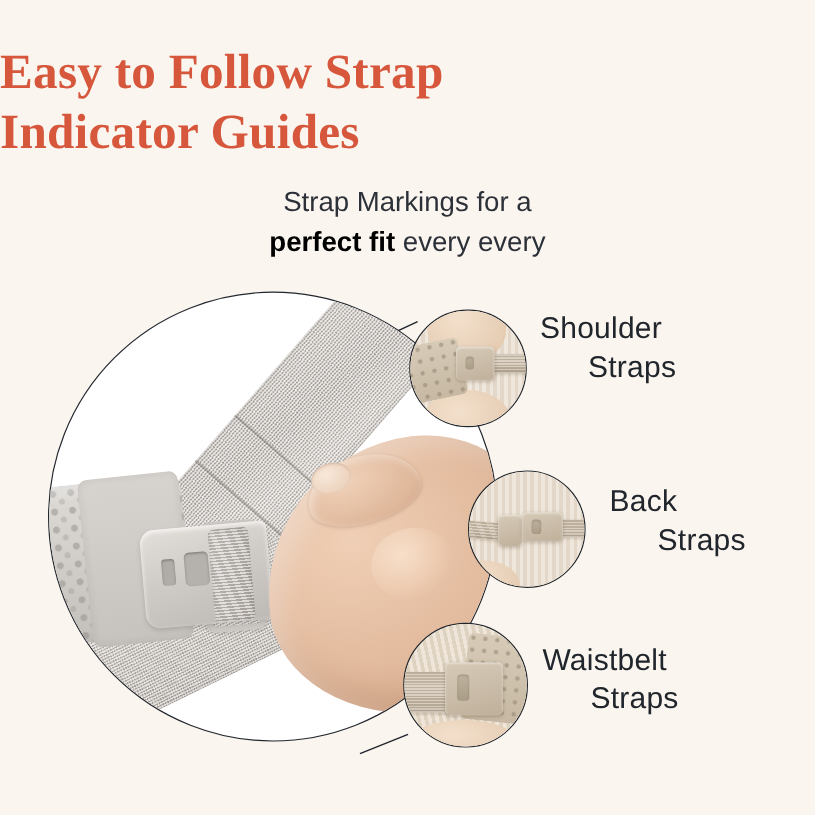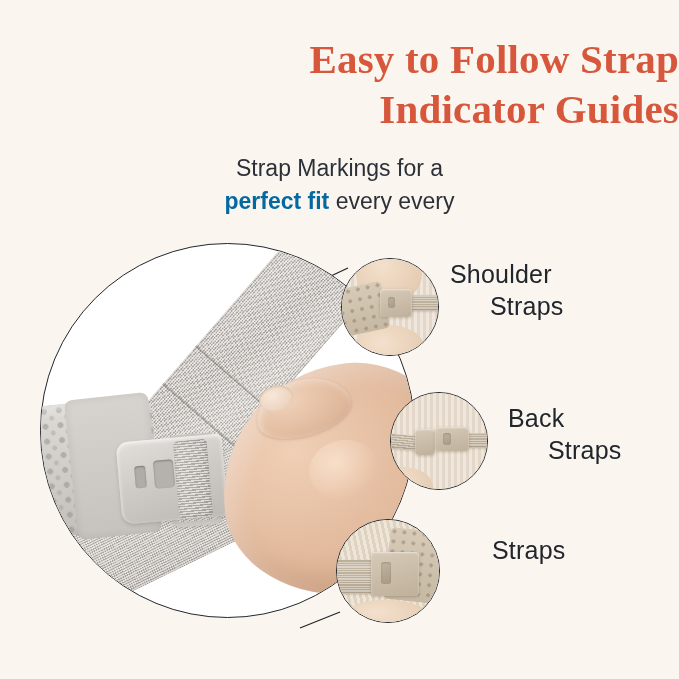--- a/index.html
+++ b/index.html
@@ -8,38 +8,38 @@
     background:#faf5ee;
     font-family:"Liberation Sans", sans-serif;
     position:relative;
     overflow:hidden;
   }
   #stage { position:absolute; inset:0; }
 
   
   .headline {
     position:absolute; left:0; right:0; top:34px;
-    text-align:right;
+    text-align:left;
     font-family:"Liberation Serif", serif;
     font-size:41px;
     line-height:50px;
     letter-spacing:0.2px;
     color:#d6573c;
   }
   .headline .l2 { display:block; }
 
   .subtitle {
     position:absolute; left:0; right:0; top:152px;
     text-align:center;
     font-size:23px;
     line-height:33px;
     color:#2c3038;
     font-weight:400;
   }
-  .subtitle .sb { font-weight:700; color:#0369a1; }
+  .subtitle .sb { font-weight:700; color:#000000; }
   .subtitle .l2 { display:block; }
 
   
   .main-circle {
     position:absolute;
     left:40px; top:243px;
     width:375px; height:375px;
     border-radius:50%;
     background:#ffffff;
     border:1.4px solid #22272e;
@@ -313,16 +313,17 @@
     <span>Shoulder</span>
     <span class="l2">Straps</span>
   </div>
 
   <div class="label lb-back">
     <span>Back</span>
     <span class="l2">Straps</span>
   </div>
 
   <div class="label lb-waist">
+    <span>Waistbelt</span>
     <span class="l2">Straps</span>
   </div>
 
 </div>
 
 </body></html>

